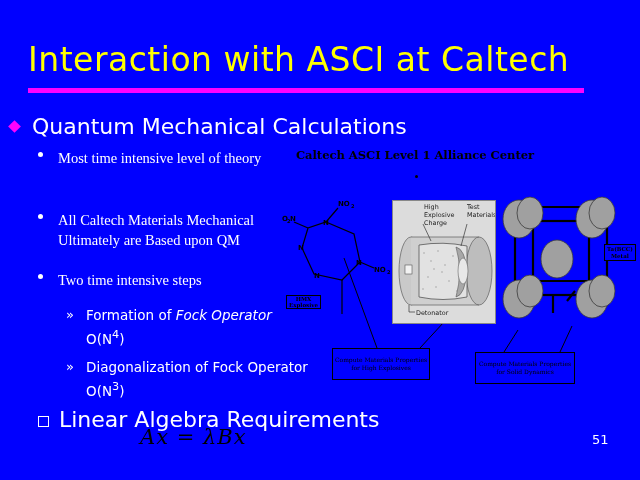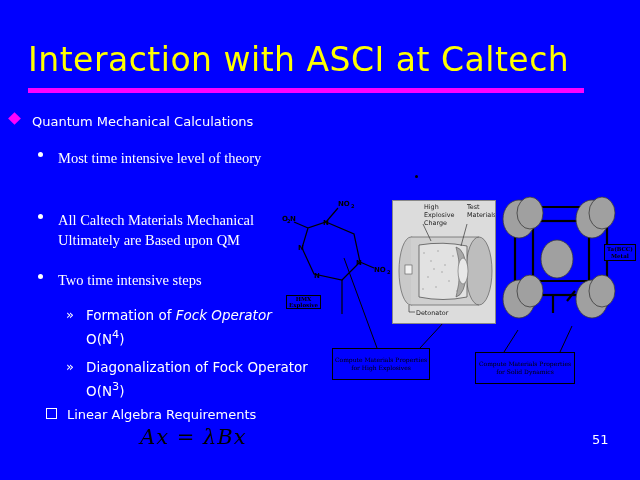--- a/index.html
+++ b/index.html
@@ -49,21 +49,21 @@
     position: absolute;
     left: 0;
     top: 110px;
     width: 340px;
     color: #ffffff;
   }
   .lvl1 {
     position: absolute;
     left: 10px;
     top: 4px;
-    font-size: 13px;
+    font-size: 22px;
     white-space: nowrap;
     font-family: "DejaVu Sans", sans-serif;
   }
   .diamond {
     display: inline-block;
     width: 9px;
     height: 9px;
     background: #ff00ff;
     transform: rotate(45deg);
     margin-right: 13px;
@@ -107,22 +107,22 @@
   }
   .lvl3 .txt {
     display: block;
     margin-left: 20px;
   }
   .ital {
     font-style: italic;
   }
   .lvl1b {
     position: absolute;
-    left: 46px;
-    font-size: 13px;
+    left: 38px;
+    font-size: 22px;
     white-space: nowrap;
     font-family: "DejaVu Sans", sans-serif;
   }
   .hollowsq {
     display: inline-block;
     width: 9px;
     height: 9px;
     border: 1.5px solid #ffffff;
     margin-right: 10px;
     position: relative;
@@ -333,20 +333,21 @@
     <div class="lvl1b" style="top:297px;">
       <span class="hollowsq"></span><span>Linear Algebra Requirements</span>
     </div>
   </div>
 
   <div class="equation">Ax = λBx</div>
   <div class="pagenum">51</div>
 
   <div class="diagram">
 
+    <div class="diag-title">Caltech ASCI Level 1 Alliance Center</div>
     <div class="diag-sub">
       <span class="sdot"></span>
     </div>
 
     <svg class="connectors" width="358" height="250" viewBox="0 0 358 250">
       <g stroke="#000" stroke-width="1" fill="none">
         <line x1="62" y1="118" x2="95" y2="208"></line>
         <line x1="162" y1="182" x2="138" y2="208"></line>
         <line x1="236" y1="190" x2="222" y2="212"></line>
         <line x1="290" y1="186" x2="278" y2="212"></line>

